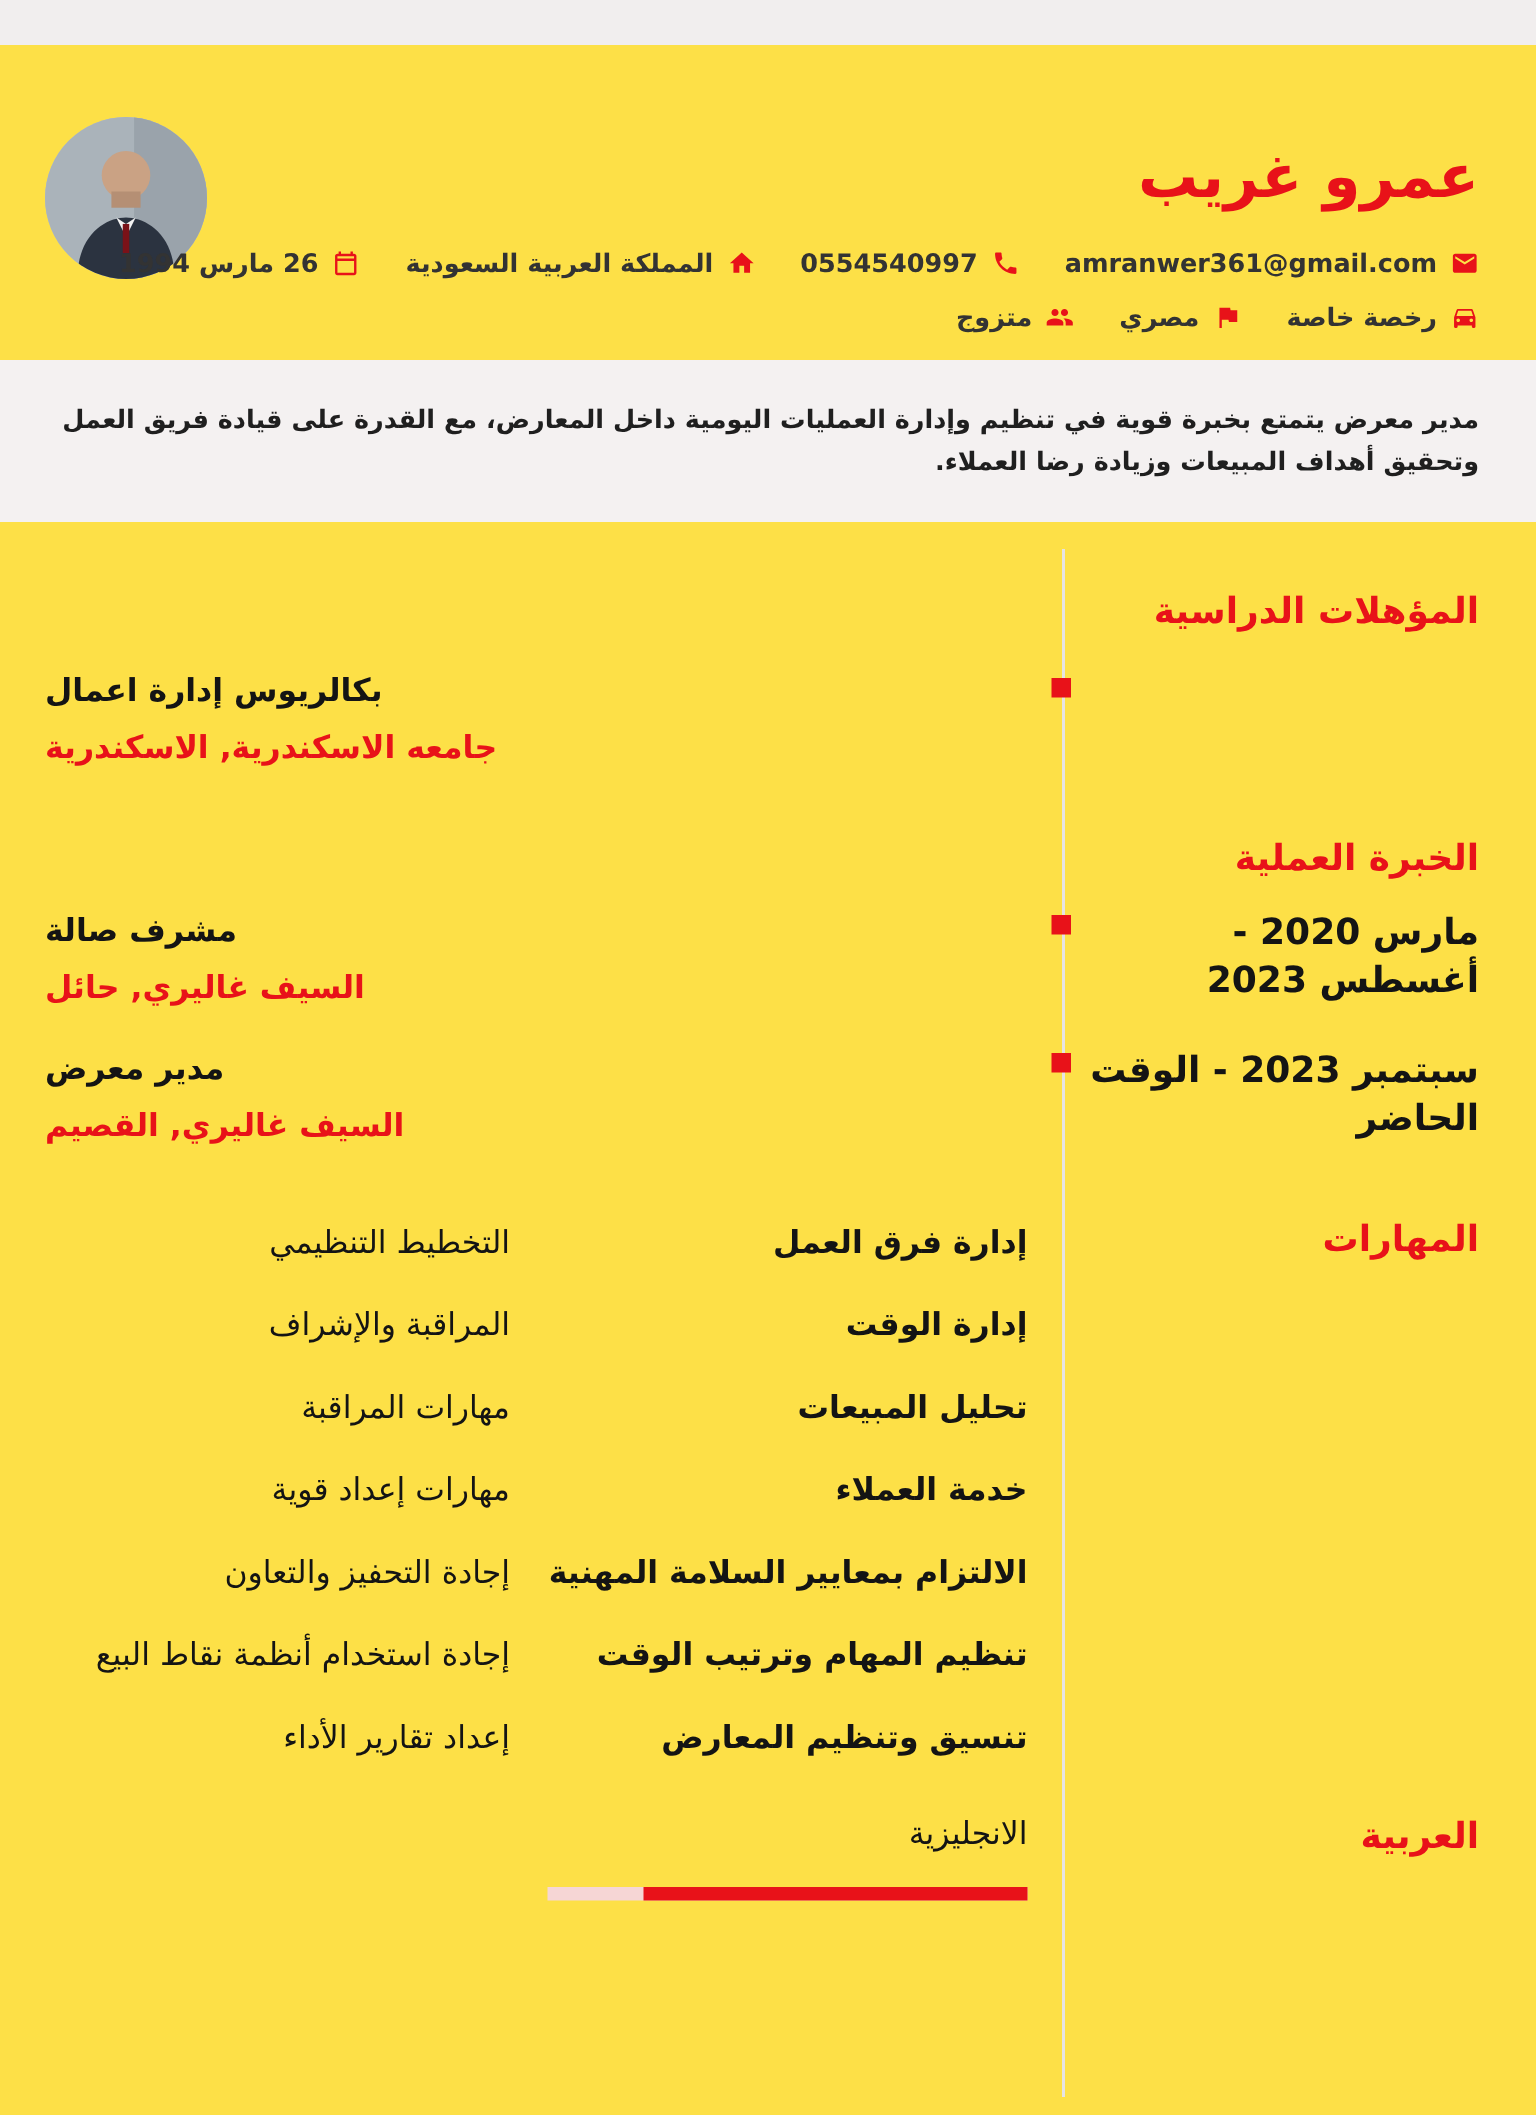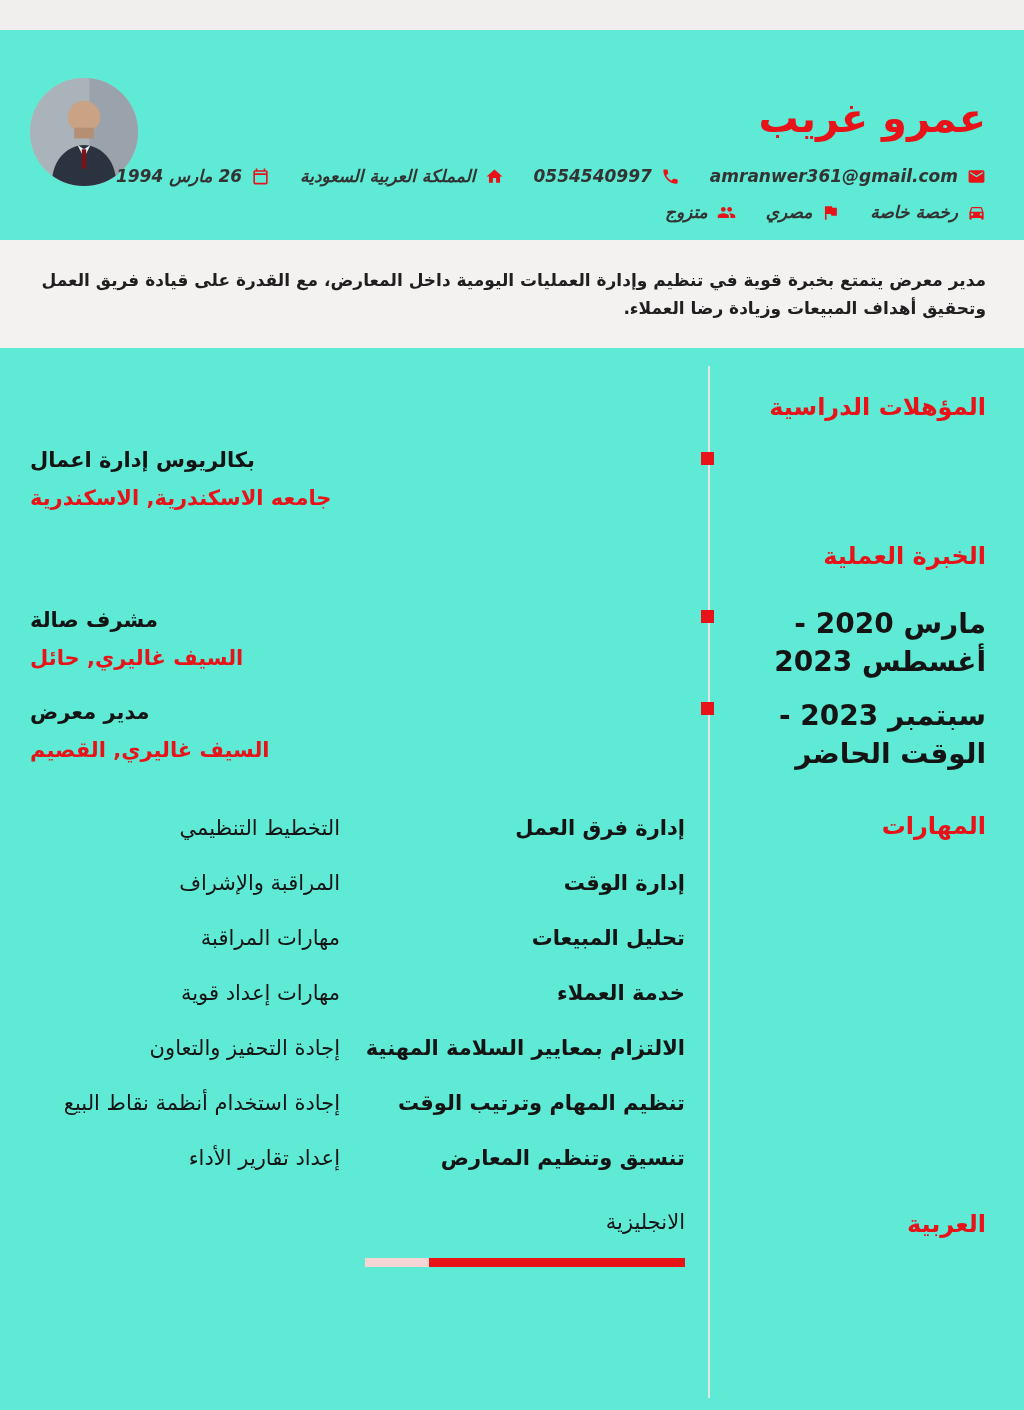--- a/index.html
+++ b/index.html
@@ -1,38 +1,38 @@
 <!DOCTYPE html>
 <html lang="ar" dir="rtl"><head>
 <meta charset="utf-8">
 <style>
   html,body{margin:0;padding:0;background:#ffffff;}
   body{font-family:"DejaVu Sans","Liberation Sans",sans-serif;}
-  .page{position:relative;width:1024px;height:1410px;background:#5eead4;overflow:hidden;direction:rtl;}
+  .page{position:relative;width:1024px;height:1410px;background:#fde047;overflow:hidden;direction:rtl;}
   .top-strip{position:absolute;top:0;left:0;width:1024px;height:30px;background:#f1eeee;}
   
   .avatar{position:absolute;left:30px;top:78px;width:108px;height:108px;border-radius:50%;overflow:hidden;background:#b9c0c6;}
   .avatar svg{display:block;width:100%;height:100%;}
   .name{position:absolute;right:38px;top:96px;font-size:40px;font-weight:700;color:#e81219;line-height:1.1;}
   .contact-row{position:absolute;right:38px;display:flex;flex-direction:row;align-items:center;gap:30px;direction:rtl;}
   .row1{top:166px;}
   .row2{top:202px;}
-  .contact-item{display:flex;align-items:flex-end;gap:9px;font-size:17px;font-weight:600;color:#333333;white-space:nowrap;font-style:italic;}
+  .contact-item{display:flex;align-items:flex-start;gap:9px;font-size:17px;font-weight:600;color:#333333;white-space:nowrap;}
   .cicon{width:19px;height:19px;display:inline-flex;align-items:center;justify-content:center;}
   .cicon svg{width:19px;height:19px;fill:#e81219;}
   
   .summary{position:absolute;top:240px;left:0;width:1024px;box-sizing:border-box;background:#f4f1f1;padding:26px 38px;font-size:17px;font-weight:700;color:#1f1f1f;line-height:1.65;text-align:right;}
   
   .divider{position:absolute;left:708px;top:366px;height:1032px;width:2px;background:#e6e3e3;}
   .section-title{position:absolute;right:38px;font-size:24px;font-weight:700;color:#e81219;}
   .bullet{position:absolute;left:701px;width:13px;height:13px;background:#e81219;z-index:2;}
   .content{position:absolute;left:30px;width:660px;text-align:left;}
   .txt-main{font-size:21px;font-weight:700;color:#141414;}
   .txt-red{font-size:21px;font-weight:700;color:#e81219;}
-  .date{position:absolute;right:38px;width:278px;text-align:right;font-size:28px;font-weight:700;color:#141414;line-height:1.35;}
+  .date{position:absolute;right:38px;width:278px;text-align:right;font-size:24px;font-weight:700;color:#141414;line-height:1.35;}
   
   .skills-rows{position:absolute;top:808px;left:0;right:0;}
   .skill-row{position:relative;height:55px;}
   .skill-main{position:absolute;right:339px;top:8px;font-size:21px;font-weight:700;color:#141414;white-space:nowrap;}
   .skill-side{position:absolute;right:684px;top:8px;font-size:21px;font-weight:400;color:#141414;white-space:nowrap;}
   
   .lang-name{position:absolute;right:339px;top:1210px;font-size:21px;font-weight:400;color:#141414;}
   .lang-track{position:absolute;right:339px;top:1258px;width:320px;height:9px;background:#f6d6d5;direction:rtl;}
   .lang-fill{height:100%;background:#e81219;width:0;}
 </style>
@@ -121,21 +121,21 @@
 
   <div class="summary">مدير معرض يتمتع بخبرة قوية في تنظيم وإدارة العمليات اليومية داخل المعارض، مع القدرة على قيادة فريق العمل وتحقيق أهداف المبيعات وزيادة رضا العملاء.</div>
 
   <div class="divider"></div>
 
   <div class="section-title" style="top:393px;">المؤهلات الدراسية</div>
   <div class="bullet" style="top:452px;"></div>
   <div class="content txt-main" style="top:448px;">بكالريوس إدارة اعمال</div>
   <div class="content txt-red" style="top:486px;">جامعه الاسكندرية, الاسكندرية</div>
 
-  <div class="section-title" style="top:542px;">الخبرة العملية</div>
+  <div class="section-title" style="top:558px;">الخبرة العملية</div>
 
   <div class="date" style="top:605px;">مارس 2020 - أغسطس 2023</div>
   <div class="bullet" style="top:610px;"></div>
   <div class="content txt-red" style="top:646px;">السيف غاليري, حائل</div>
   <div class="content txt-main" style="top:608px;">مشرف صالة</div>
 
   <div class="date" style="top:697px;">سبتمبر 2023 - الوقت الحاضر</div>
   <div class="bullet" style="top:702px;"></div>
   <div class="content txt-main" style="top:700px;">مدير معرض</div>
   <div class="content txt-red" style="top:738px;">السيف غاليري, القصيم</div>

